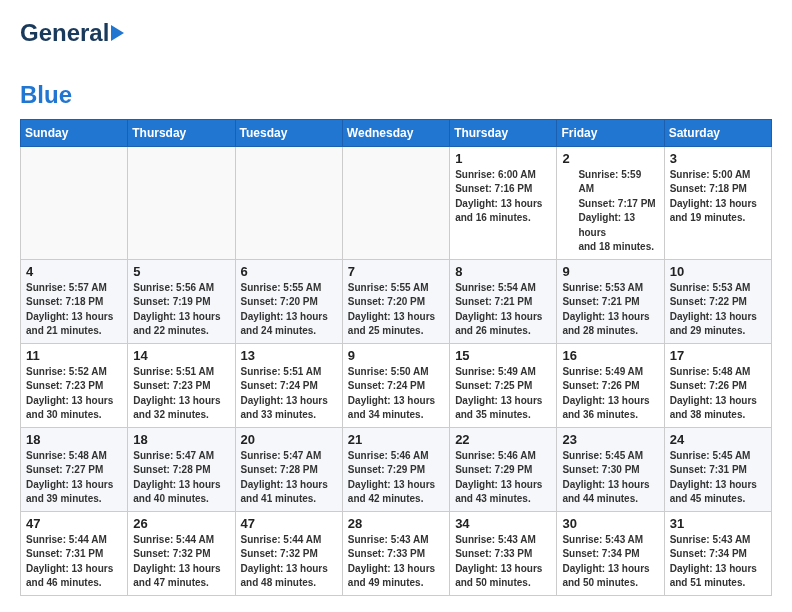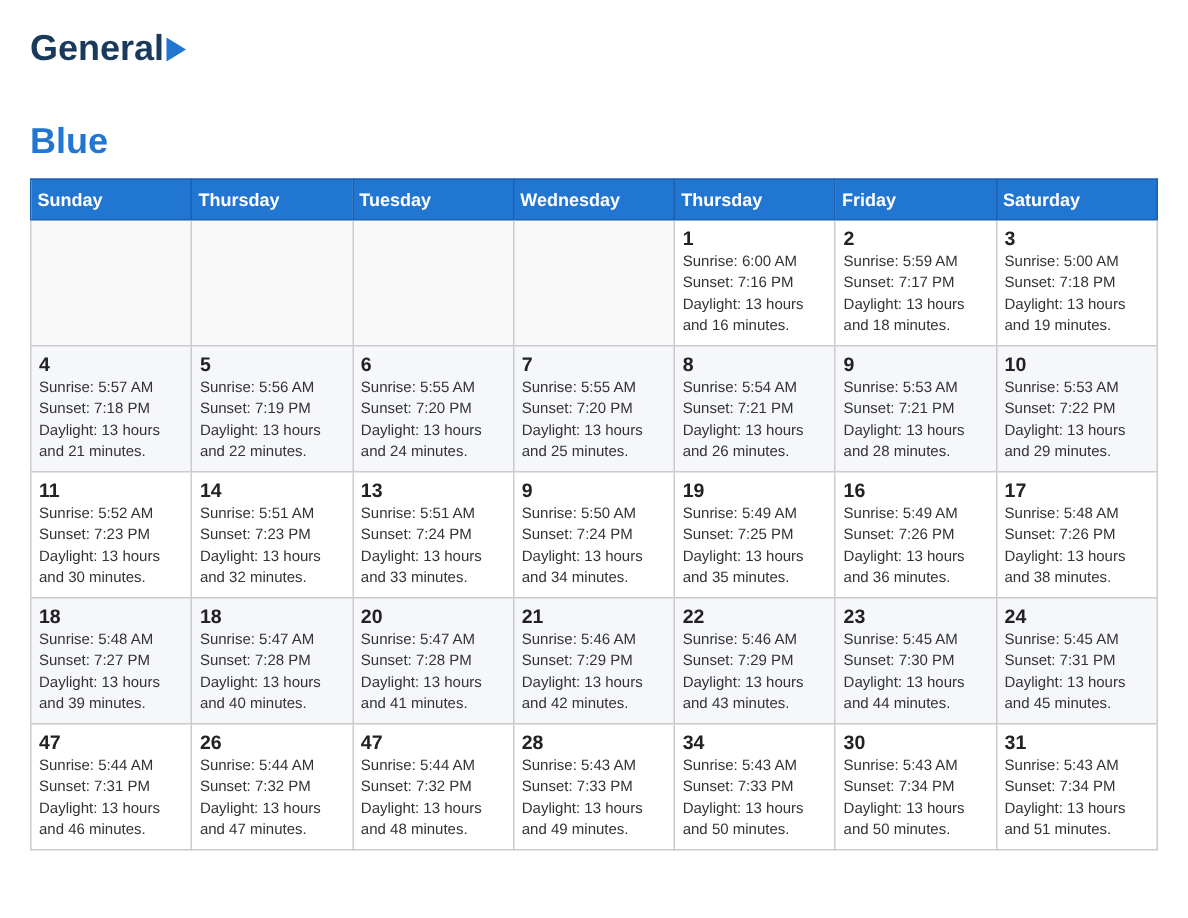--- a/index.html
+++ b/index.html
@@ -79,20 +79,21 @@
       font-size: 13px;
       font-weight: bold;
       color: #222;
       display: block;
       margin-bottom: 2px;
     }
     .day-info {
       font-size: 10px;
       line-height: 1.45;
       color: #333;
+      font-weight: bold;
     }
     .empty-cell {
       background: #f9f9f9 !important;
     }
   </style>
 </head>
 <body>
 
 <div class="header">
   <div class="logo">
@@ -128,21 +129,21 @@
         <td class="empty-cell"></td>
         <td>
           <span class="day-num">1</span>
           <div class="day-info" style="white-space: pre-line;">Sunrise: 6:00 AM
 Sunset: 7:16 PM
 Daylight: 13 hours
 and 16 minutes.</div>
         </td>
         <td>
           <span class="day-num">2</span>
-          <div class="day-info" style="white-space: pre-line;">Sunrise: 5:59 AM
+          <div class="day-info" style="white-space: pre-line; margin-left: 16px;">Sunrise: 5:59 AM
 Sunset: 7:17 PM
 Daylight: 13 hours
 and 18 minutes.</div>
         </td>
         <td>
           <span class="day-num">3</span>
           <div class="day-info" style="white-space: pre-line;">Sunrise: 5:00 AM
 Sunset: 7:18 PM
 Daylight: 13 hours
 and 19 minutes.</div>
@@ -222,21 +223,21 @@
 and 33 minutes.</div>
         </td>
         <td>
           <span class="day-num">9</span>
           <div class="day-info" style="white-space: pre-line;">Sunrise: 5:50 AM
 Sunset: 7:24 PM
 Daylight: 13 hours
 and 34 minutes.</div>
         </td>
         <td>
-          <span class="day-num">19</span>
+          <span class="day-num">15</span>
           <div class="day-info" style="white-space: pre-line;">Sunrise: 5:49 AM
 Sunset: 7:25 PM
 Daylight: 13 hours
 and 35 minutes.</div>
         </td>
         <td>
           <span class="day-num">16</span>
           <div class="day-info" style="white-space: pre-line;">Sunrise: 5:49 AM
 Sunset: 7:26 PM
 Daylight: 13 hours

